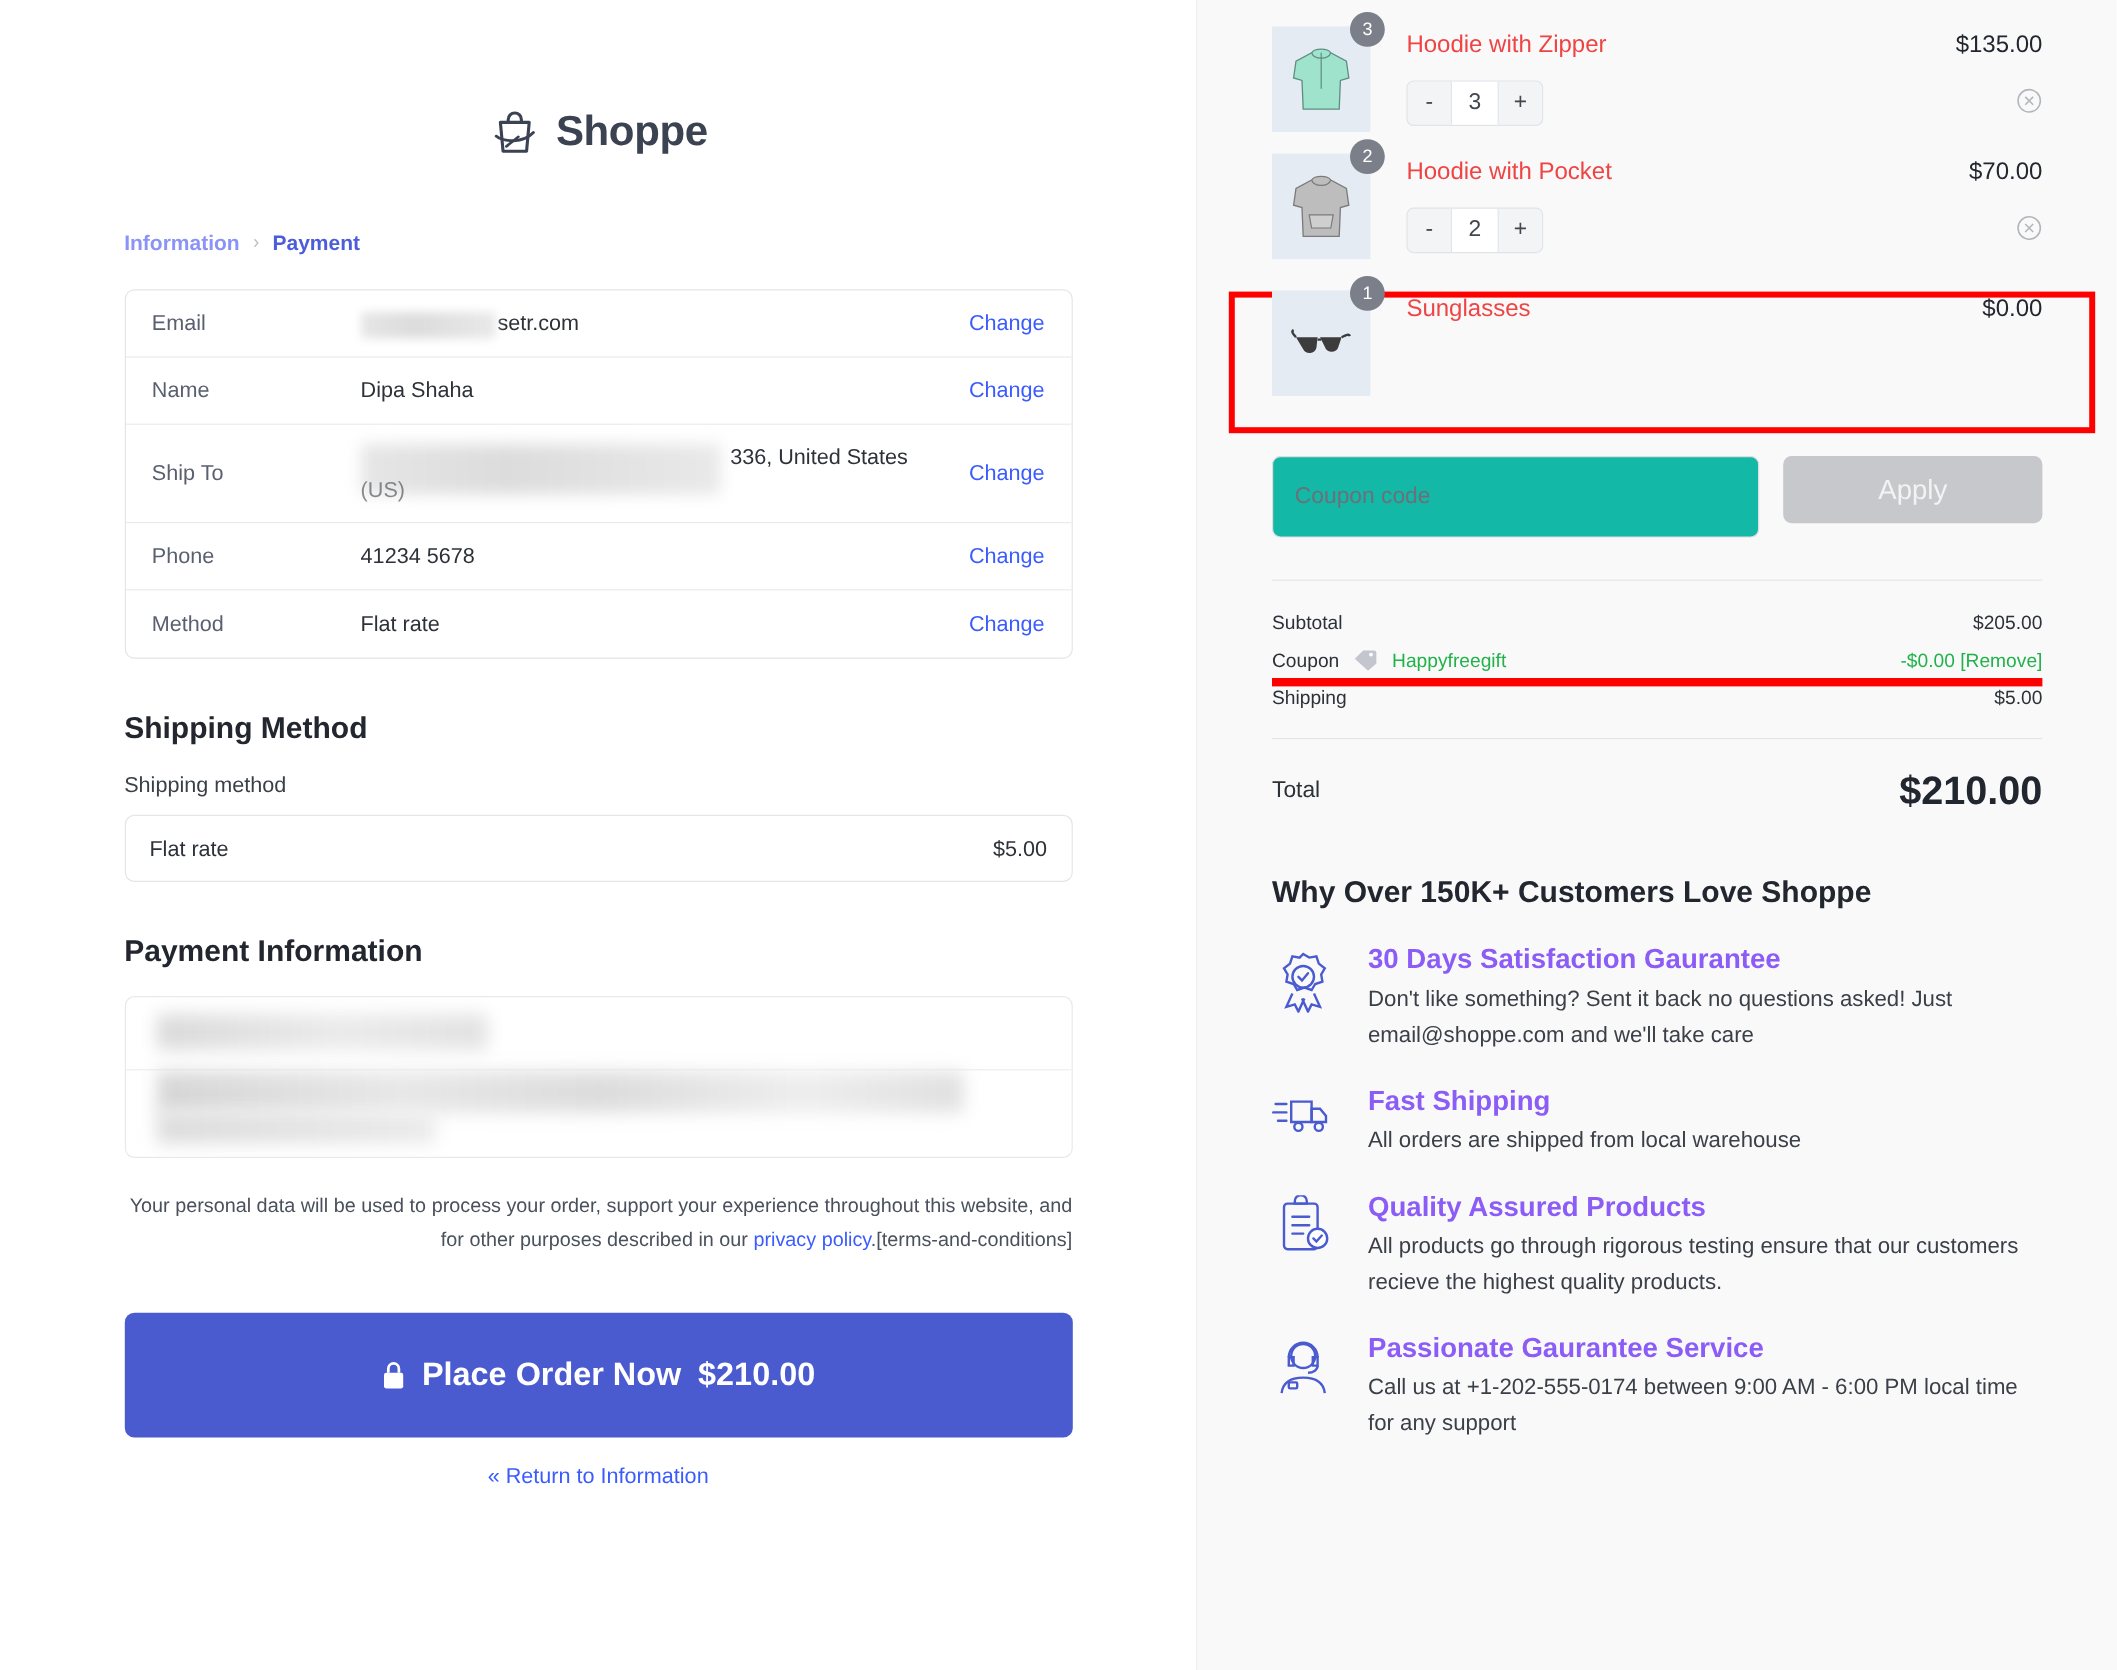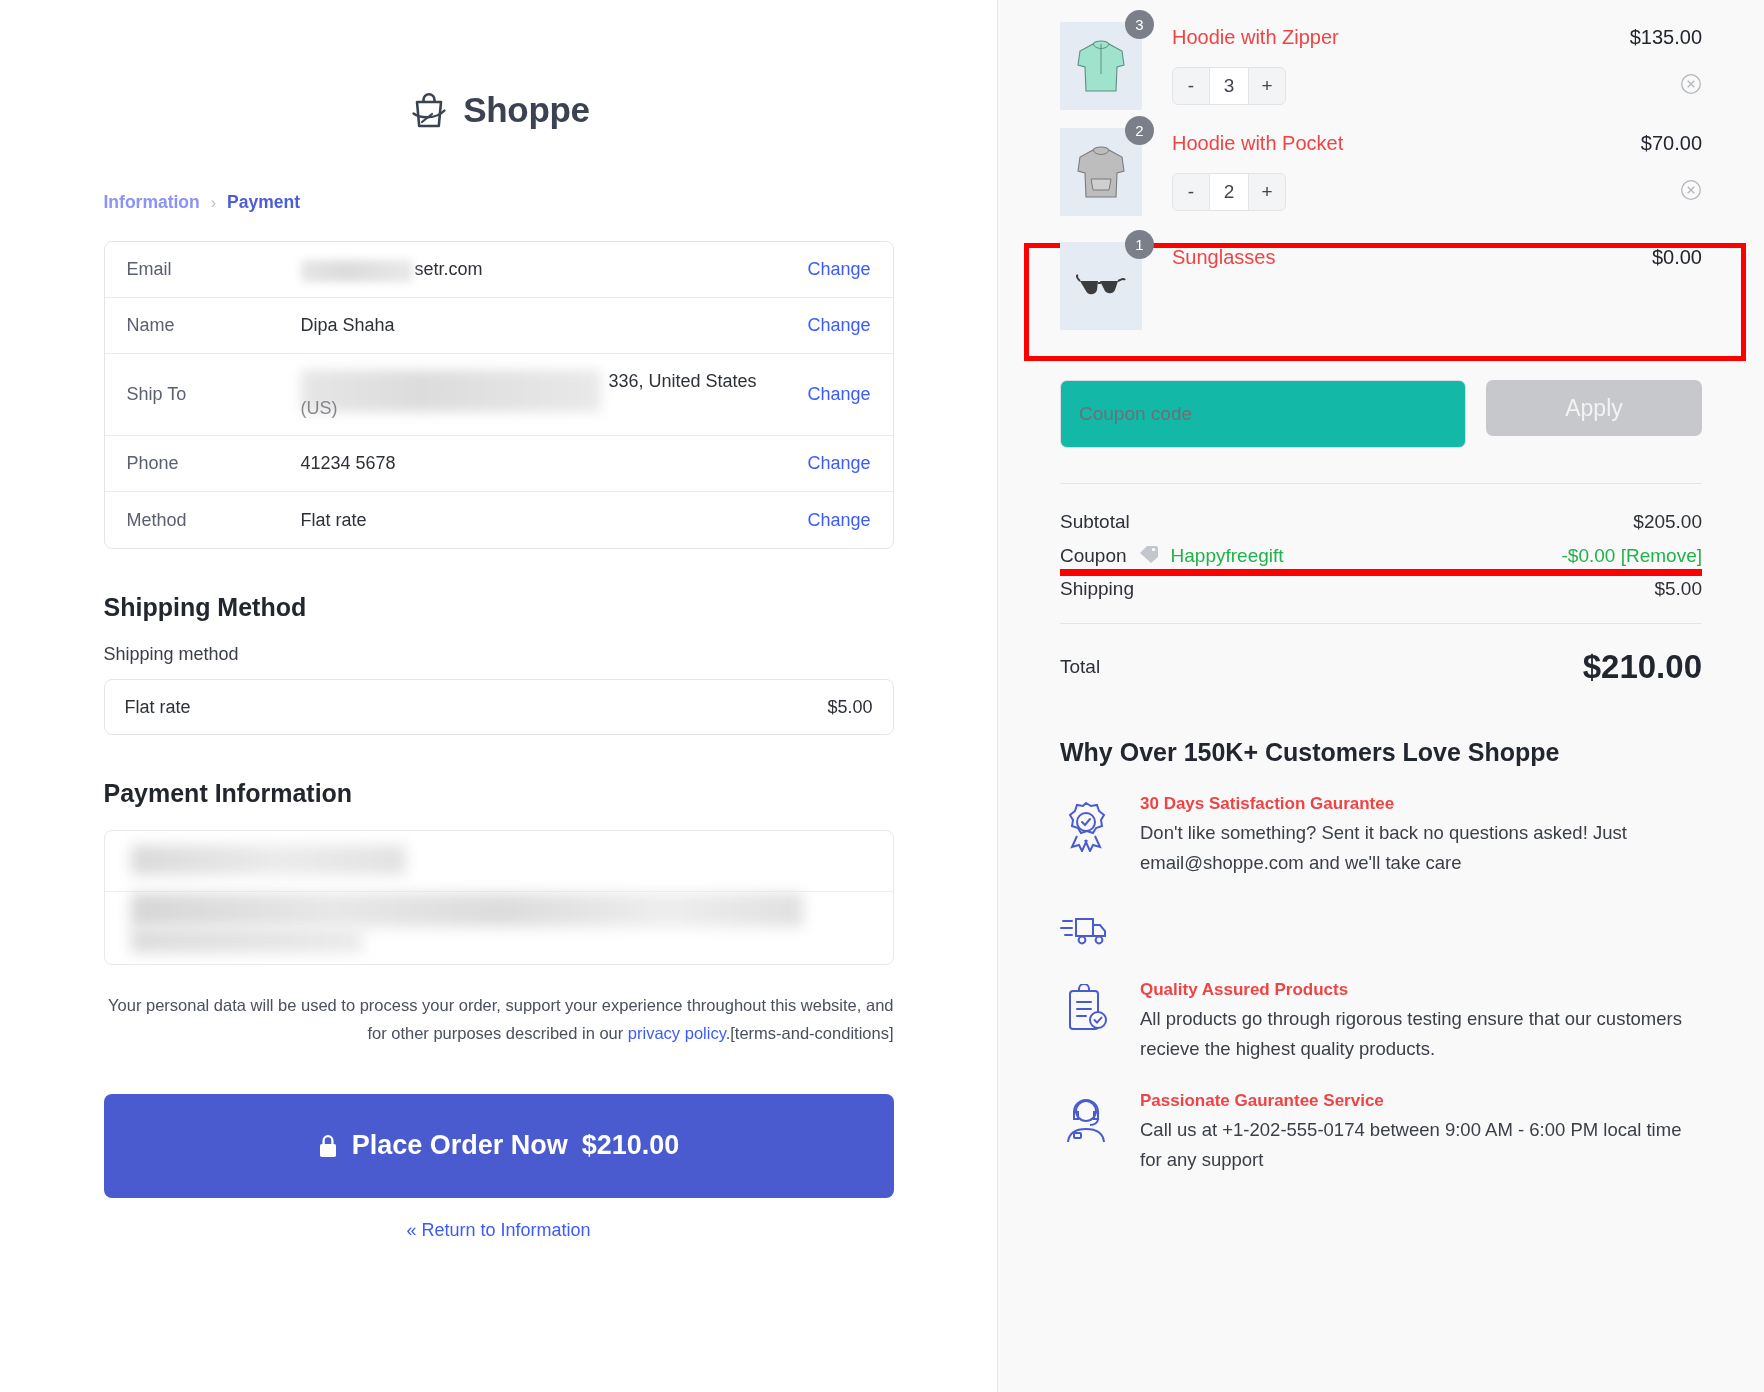--- a/index.html
+++ b/index.html
@@ -107,33 +107,33 @@
     flex: 1; height: 68px; border: 1px solid #dcdee3; border-radius: 7px; background: #14b8a6;
     padding: 0 18px; font-size: 19px; color: #2d3138; font-family: "Liberation Sans", sans-serif;
   }
   .coupon-input::placeholder { color: #6b7079; }
   .apply-btn {
     width: 216px; height: 56px; border: none; border-radius: 7px; background: #c7c8cb;
     color: #f3f3f4; font-size: 23px; cursor: pointer; font-family: "Liberation Sans", sans-serif;
   }
 
   .totals { margin-top: 35px; border-top: 1px solid #e4e5e8; padding-top: 22px; }
-  .t-row { display: flex; justify-content: space-between; align-items: center; font-size: 19px; color: #2d3138; padding: 5px 0; }
+  .t-row { display: flex; justify-content: space-between; align-items: center; font-size: 16px; color: #2d3138; padding: 5px 0; }
   .t-coupon-left { display: flex; align-items: center; gap: 11px; }
   .coupon-name { color: #21b34a; }
   .coupon-amt { color: #21b34a; }
   .strike-red { position: absolute; left: 62px; right: 62px; height: 7px; background: #ff0000; }
   .t-total { display: flex; justify-content: space-between; align-items: center; border-top: 1px solid #e4e5e8; margin-top: 18px; padding-top: 24px; }
   .t-total .lbl { font-size: 19px; color: #2d3138; }
   .t-total .val { font-size: 33px; font-weight: 600; color: #22262e; }
 
   .why-title { margin-top: 52px; font-size: 25px; font-weight: 700; color: #22262e; }
   .feature { display: flex; gap: 22px; margin-top: 27px; align-items: flex-start; }
   .f-icon { flex: none; width: 58px; padding-top: 4px; }
-  .f-head { font-size: 17px; font-weight: 700; color: #ef4444; }
+  .f-head { font-size: 23px; font-weight: 700; color: #8b5cf6; }
   .f-body { font-size: 18.5px; color: #3b4048; line-height: 1.62; margin-top: 4px; }
 </style>
 </head>
 <body>
 
 <div class="page">
 
   <div class="left">
     <div class="left-inner">
 
@@ -368,20 +368,24 @@
     <div class="feature">
       <div class="f-icon">
         <svg width="52" height="40" viewBox="0 0 52 40" fill="none" stroke="#4a5bd0" stroke-width="2">
           <path d="M16 10h17v17H16z"></path>
           <path d="M33 16h7l5 6v5h-12z"></path>
           <circle cx="22" cy="31" r="3.4"></circle>
             <circle cx="39" cy="31" r="3.4"></circle>
           <path d="M3 12h9M1 19h11M5 26h7" stroke-linecap="round"></path>
         </svg>
       </div>
+      <div>
+        <div class="f-head">Fast Shipping</div>
+        <div class="f-body">All orders are shipped from local warehouse</div>
+      </div>
     </div>
 
     <div class="feature">
       <div class="f-icon">
         <svg width="52" height="52" viewBox="0 0 52 52" fill="none" stroke="#4a5bd0" stroke-width="2">
           <rect x="10" y="7" width="28" height="38" rx="3"></rect>
           <path d="M19 7V5a5 5 0 0 1 10 0v2z"></path>
           <path d="M17 18h14M17 25h14M17 32h9" stroke-linecap="round"></path>
           <circle cx="38" cy="36" r="8" fill="#fff"></circle>
           <path d="M34.5 36l2.5 2.6 4.5-5" stroke-linecap="round"></path>

